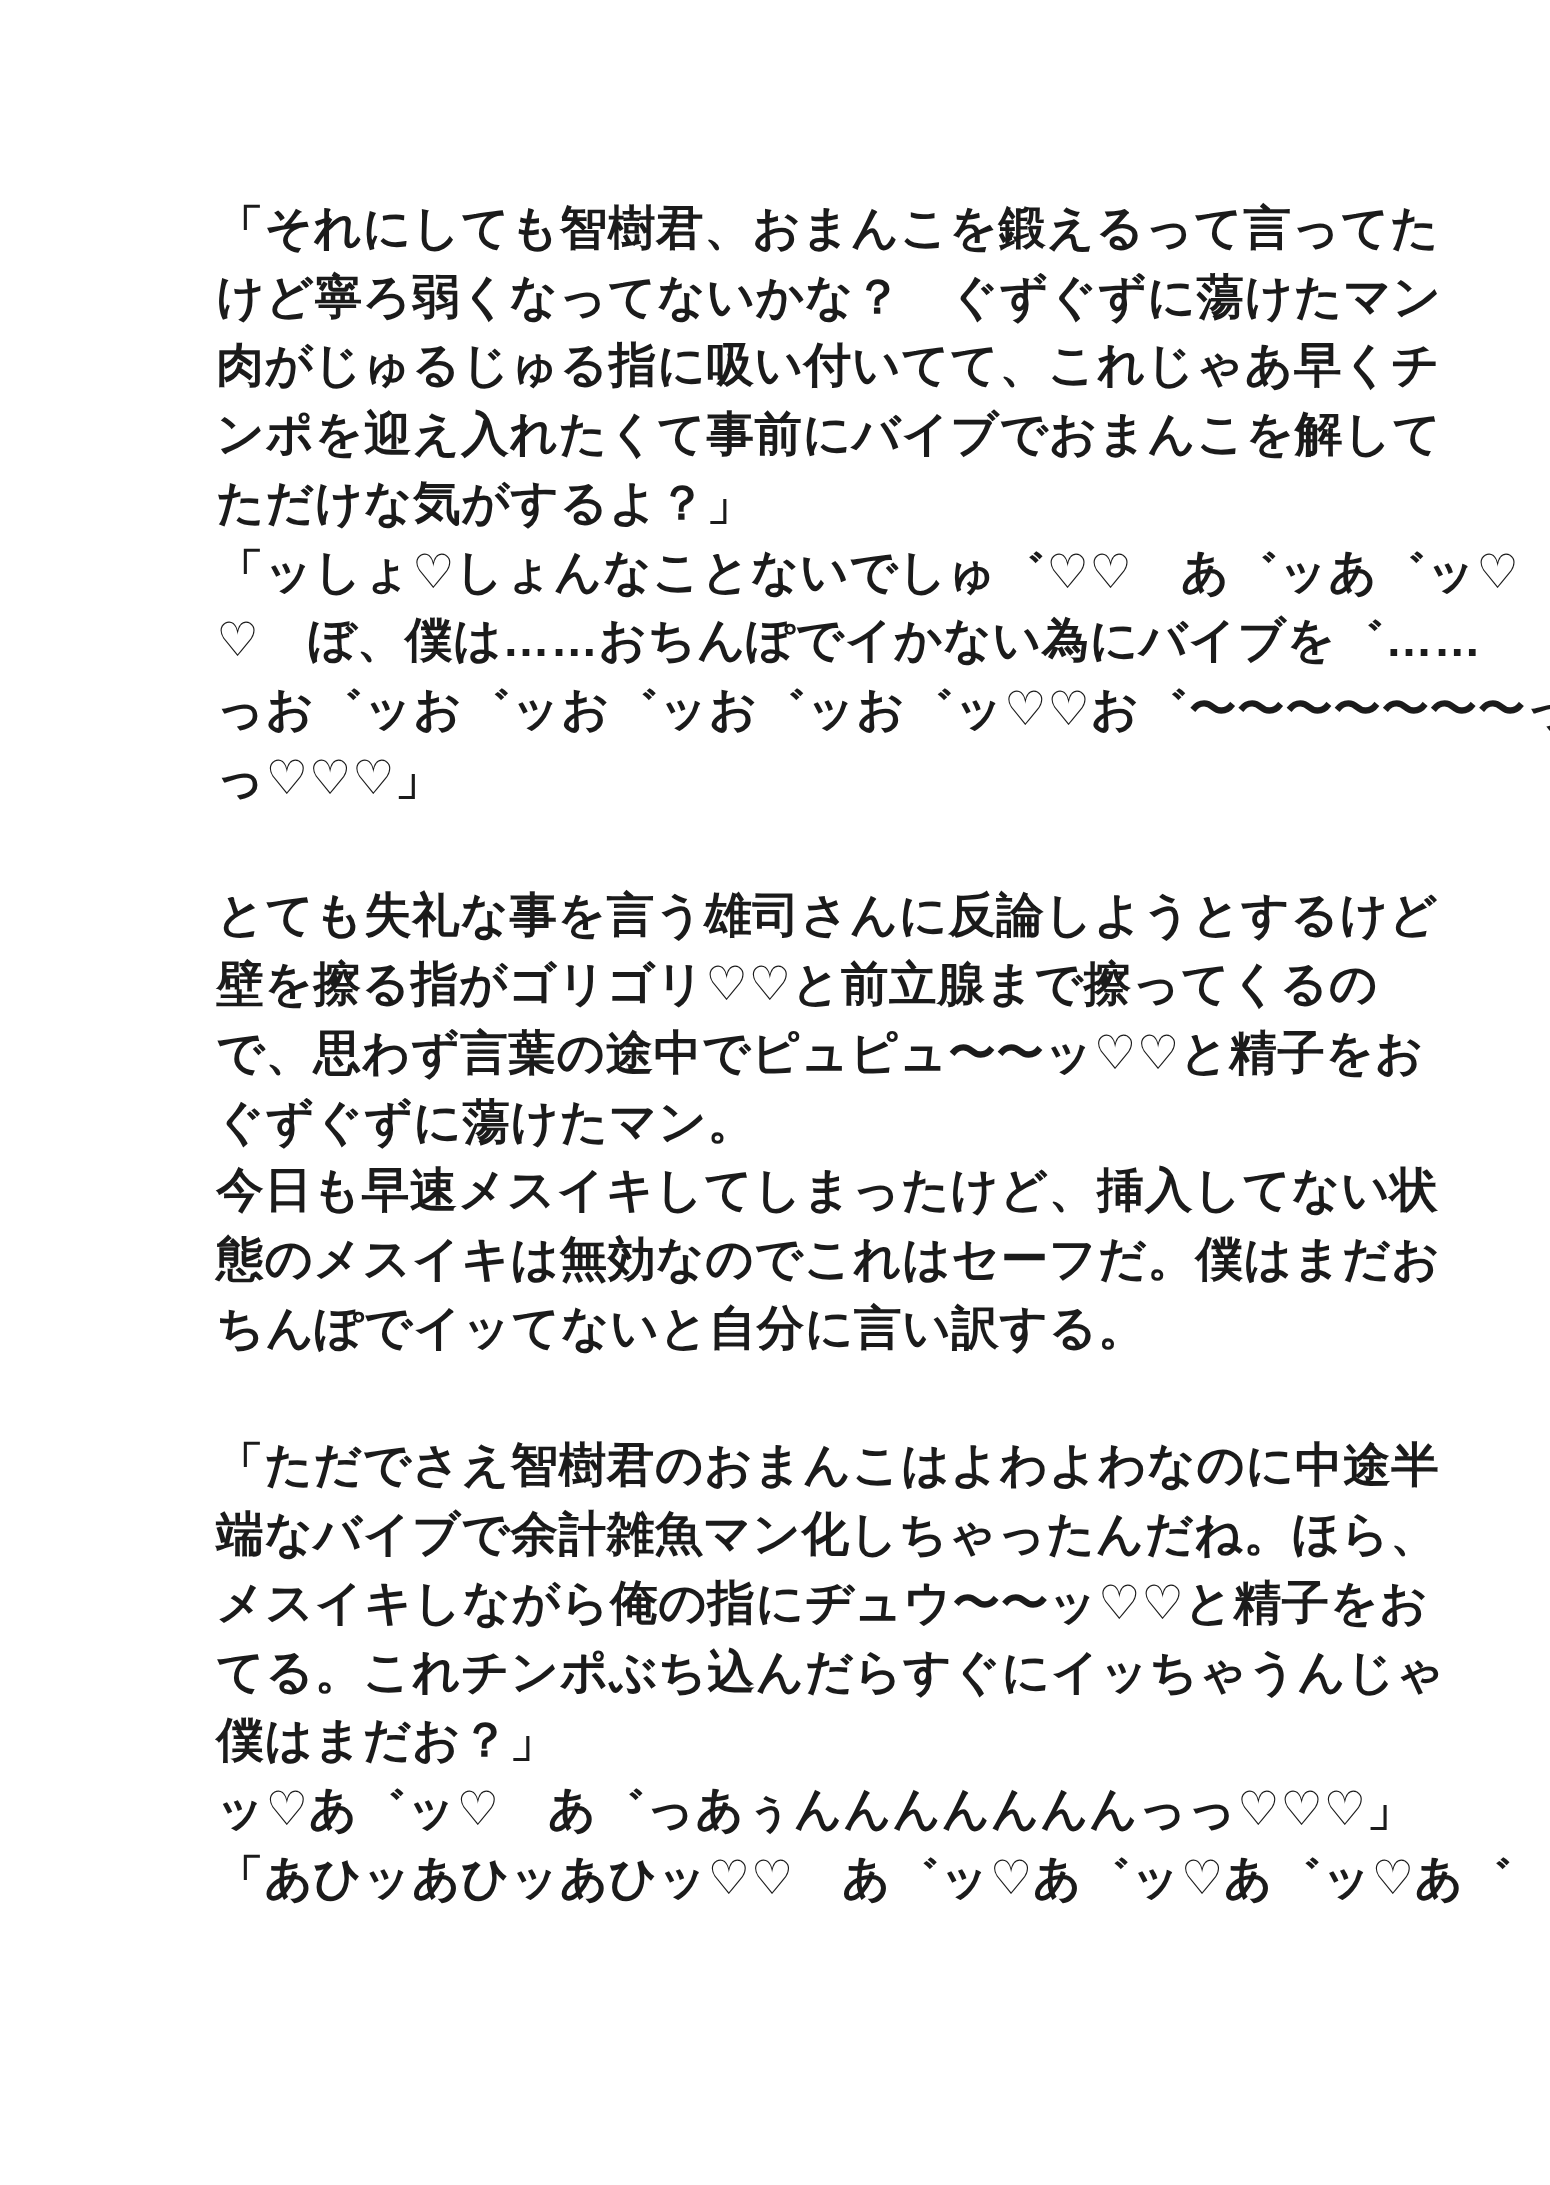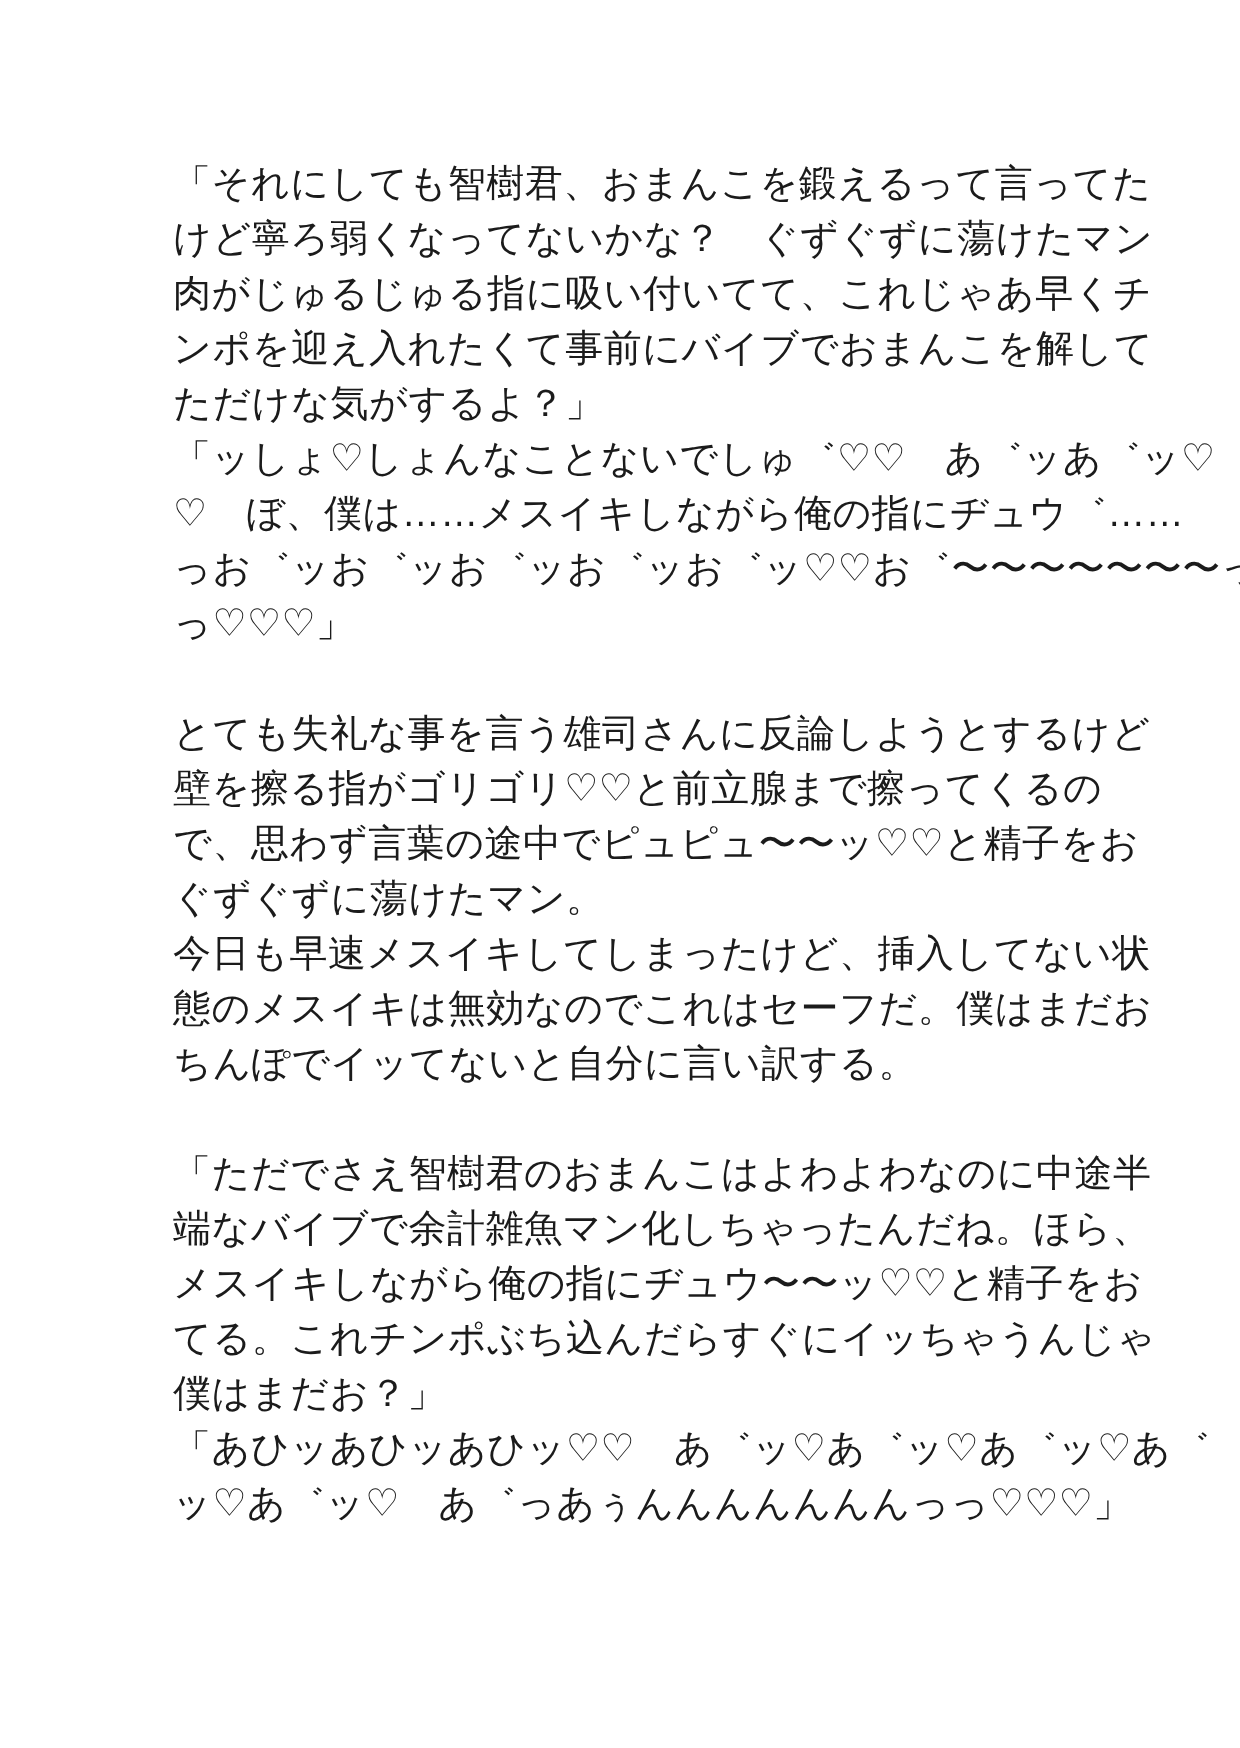--- a/index.html
+++ b/index.html
@@ -18,54 +18,54 @@
     inset: 0;
     background: #ffffff;
   }
   .text-block {
     position: absolute;
     left: 173px;
     top: 156px;
     width: 860px;
     font-family: "Liberation Sans", "DejaVu Sans", sans-serif;
     font-size: 38px;
-    font-weight: 400;
+    font-weight: 700;
     line-height: 55px;
     color: #1b1b1b;
     letter-spacing: 0.5px;
   }
   .line {
     min-height: 55px;
     white-space: nowrap;
   }
 </style>
 </head>
 <body>
 
 <div class="page">
   <div class="text-block">
       <div class="line">「それにしても智樹君、おまんこを鍛えるって言ってた</div>
       <div class="line">けど寧ろ弱くなってないかな？　ぐずぐずに蕩けたマン</div>
       <div class="line">肉がじゅるじゅる指に吸い付いてて、これじゃあ早くチ</div>
       <div class="line">ンポを迎え入れたくて事前にバイブでおまんこを解して</div>
       <div class="line">ただけな気がするよ？」</div>
       <div class="line">「ッしょ♡しょんなことないでしゅ゛♡♡　あ゛ッあ゛ッ♡</div>
-      <div class="line">♡　ぼ、僕は……メスイキしながら俺の指にヂュウ゛……</div>
+      <div class="line">♡　ぼ、僕は……おちんぽでイかない為にバイブを゛……</div>
       <div class="line">っお゛ッお゛ッお゛ッお゛ッお゛ッ♡♡お゛〜〜〜〜〜〜〜っ</div>
       <div class="line">っ♡♡♡」</div>
       <div class="line">&nbsp;</div>
       <div class="line">とても失礼な事を言う雄司さんに反論しようとするけど</div>
       <div class="line">壁を擦る指がゴリゴリ♡♡と前立腺まで擦ってくるの</div>
       <div class="line">で、思わず言葉の途中でピュピュ〜〜ッ♡♡と精子をお</div>
       <div class="line">ぐずぐずに蕩けたマン。</div>
       <div class="line">今日も早速メスイキしてしまったけど、挿入してない状</div>
       <div class="line">態のメスイキは無効なのでこれはセーフだ。僕はまだお</div>
       <div class="line">ちんぽでイッてないと自分に言い訳する。</div>
       <div class="line">&nbsp;</div>
       <div class="line">「ただでさえ智樹君のおまんこはよわよわなのに中途半</div>
       <div class="line">端なバイブで余計雑魚マン化しちゃったんだね。ほら、</div>
       <div class="line">メスイキしながら俺の指にヂュウ〜〜ッ♡♡と精子をお</div>
       <div class="line">てる。これチンポぶち込んだらすぐにイッちゃうんじゃ</div>
       <div class="line">僕はまだお？」</div>
+      <div class="line">ッ♡あ゛ッ♡　あ゛っあぅんんんんんんんっっ♡♡♡」</div>
       <div class="line">「あひッあひッあひッ♡♡　あ゛ッ♡あ゛ッ♡あ゛ッ♡あ゛</div>
-      <div class="line">ッ♡あ゛ッ♡　あ゛っあぅんんんんんんんっっ♡♡♡」</div>
     </div>
 </div>
 
 </body></html>

